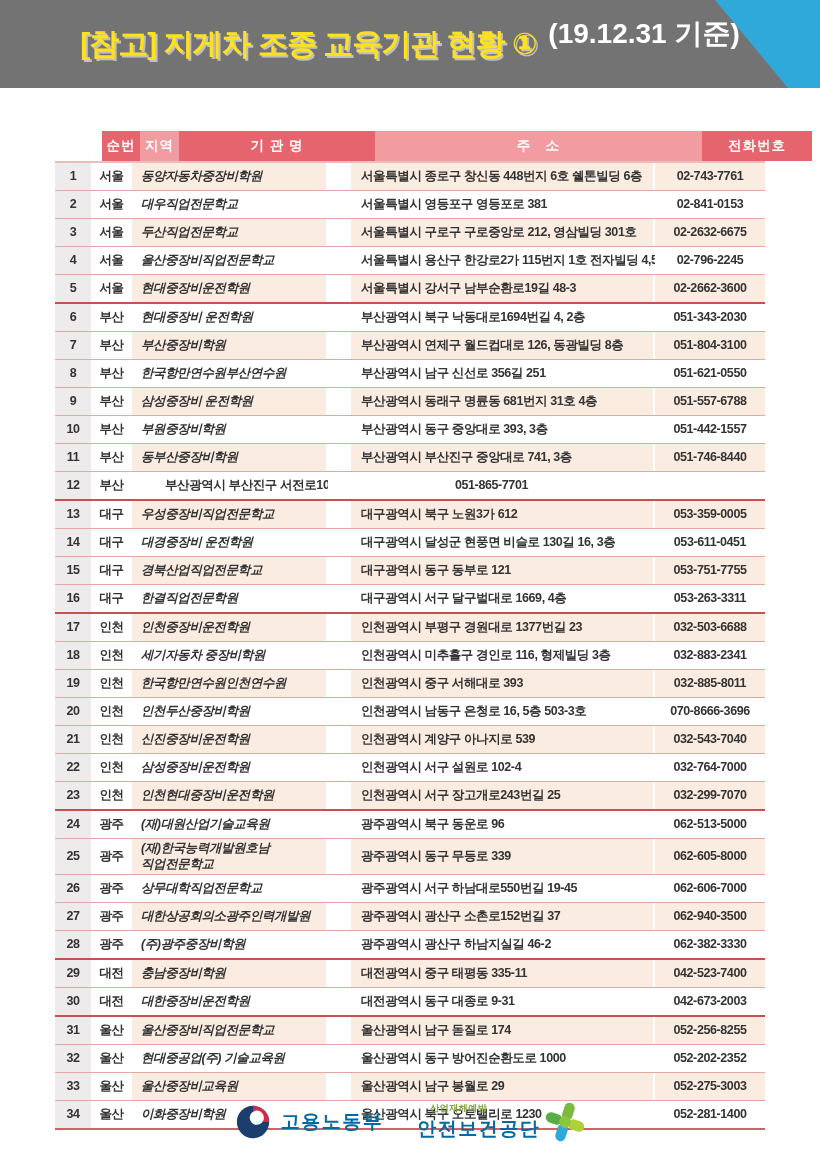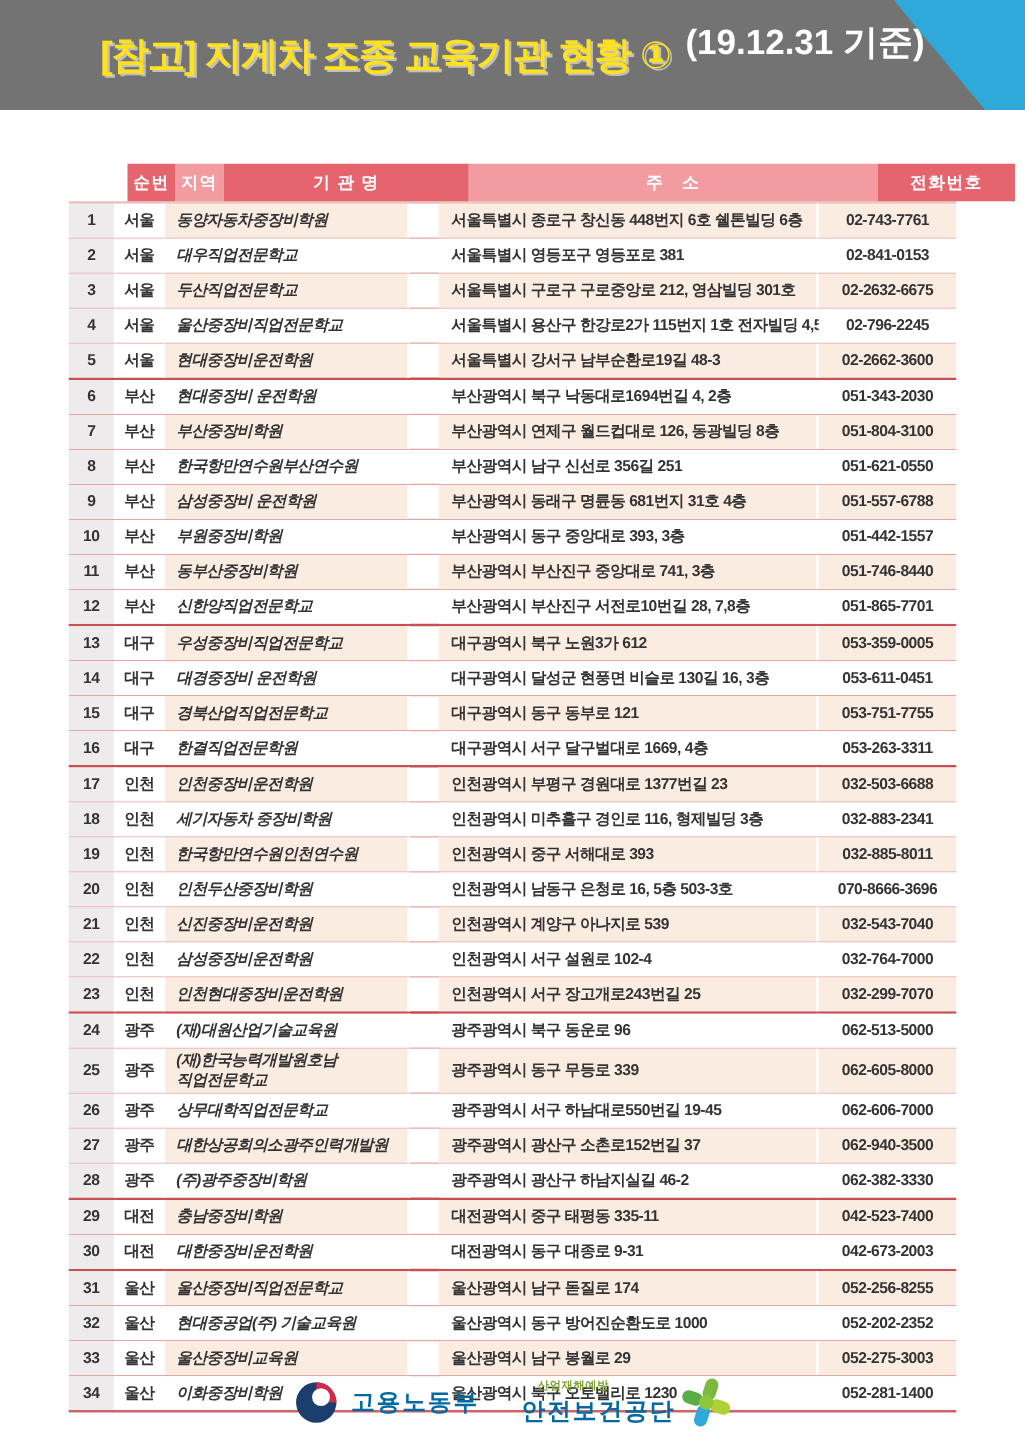--- a/index.html
+++ b/index.html
@@ -144,21 +144,20 @@
         <div class="trow peach">
           <div class="c-num">11</div>
           <div class="c-region">부산</div>
           <div class="c-name">동부산중장비학원</div>
           <div class="c-addr">부산광역시 부산진구 중앙대로 741, 3층</div>
           <div class="c-phone">051-746-8440</div>
         </div>
         <div class="trow">
           <div class="c-num">12</div>
           <div class="c-region">부산</div>
-          <div class="c-name">신한양직업전문학교</div>
           <div class="c-addr">부산광역시 부산진구 서전로10번길 28, 7,8층</div>
           <div class="c-phone">051-865-7701</div>
         </div>
         <div class="trow peach group-start">
           <div class="c-num">13</div>
           <div class="c-region">대구</div>
           <div class="c-name">우성중장비직업전문학교</div>
           <div class="c-addr">대구광역시 북구 노원3가 612</div>
           <div class="c-phone">053-359-0005</div>
         </div>

